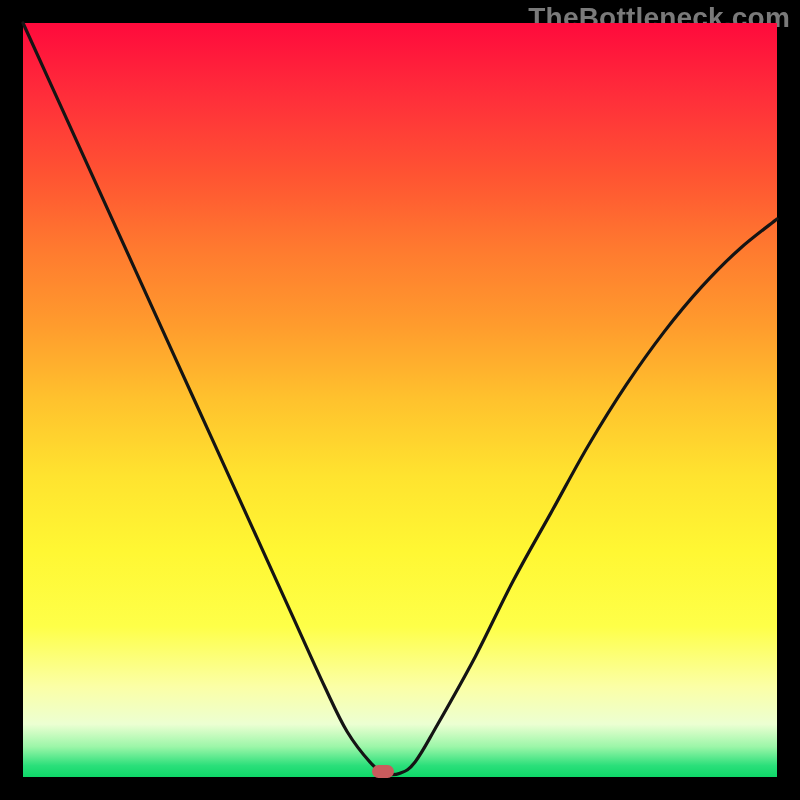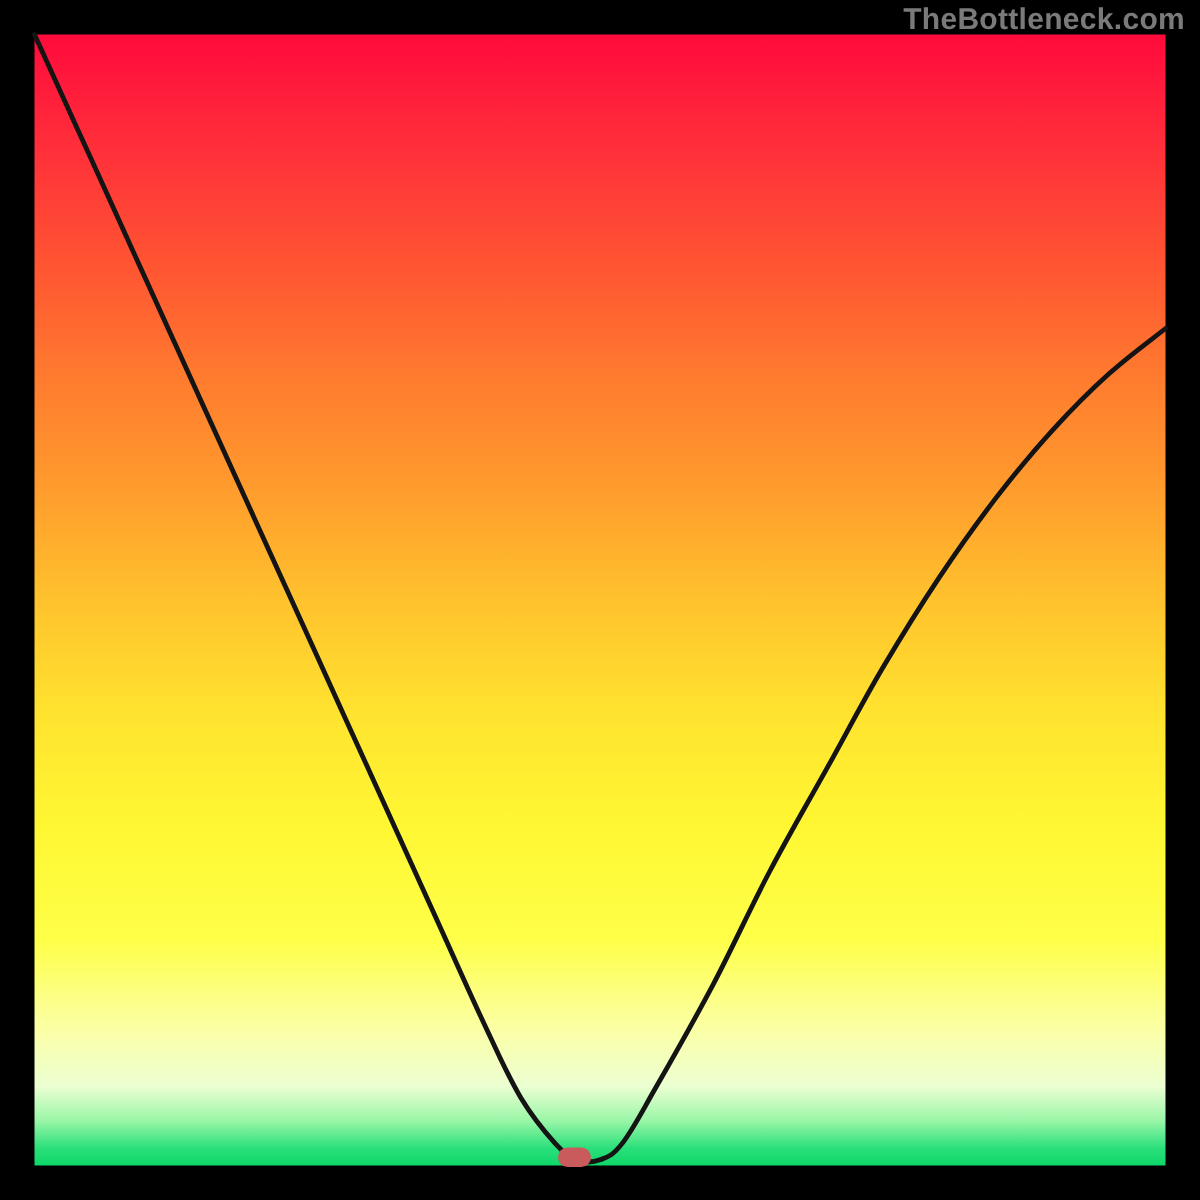--- a/index.html
+++ b/index.html
@@ -32,21 +32,21 @@
       #9bf6a8 96%,
       #2adf7a 98.5%,
       #0ed768 100%
     );
   }
   .watermark {
     position: absolute;
     top: 2px;
     right: 10px;
     color: #7a7a7a;
-    font-size: 20px;
+    font-size: 28px;
     font-weight: 600;
     letter-spacing: 0.2px;
     user-select: none;
     text-align: right;
   }
   svg.curve {
     position: absolute;
     left: 0;
     top: 0;
     width: 754px;

